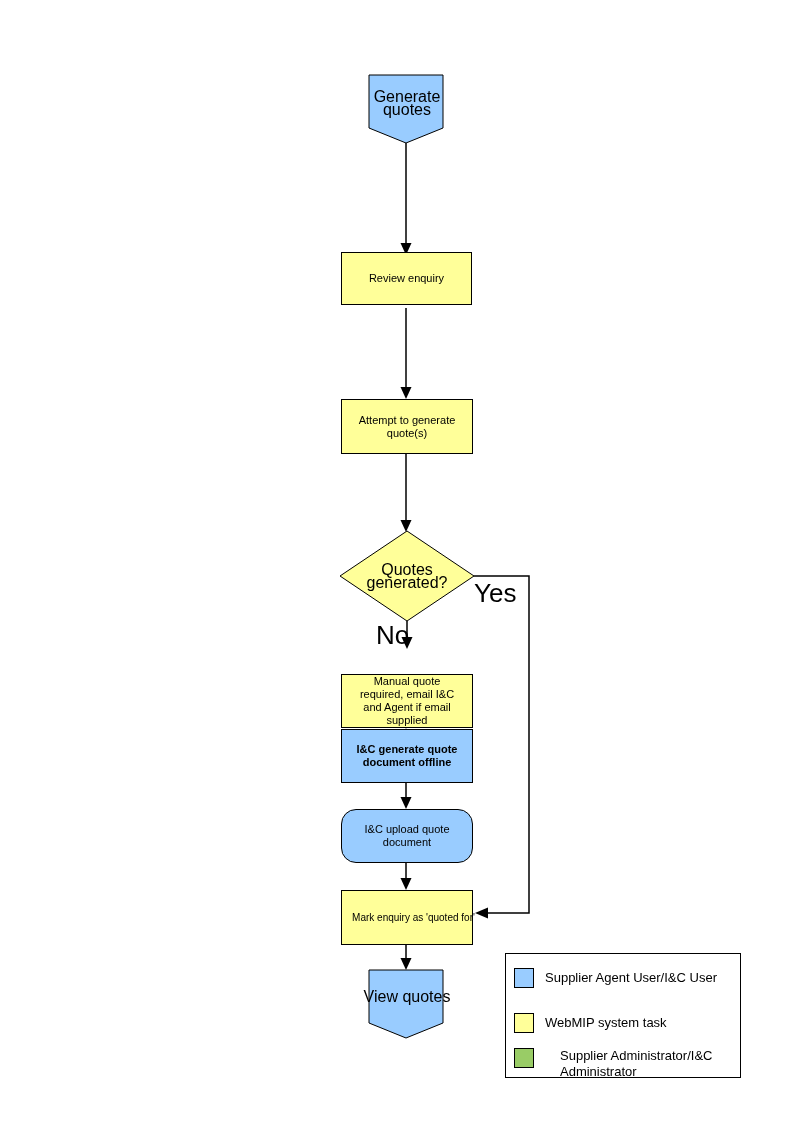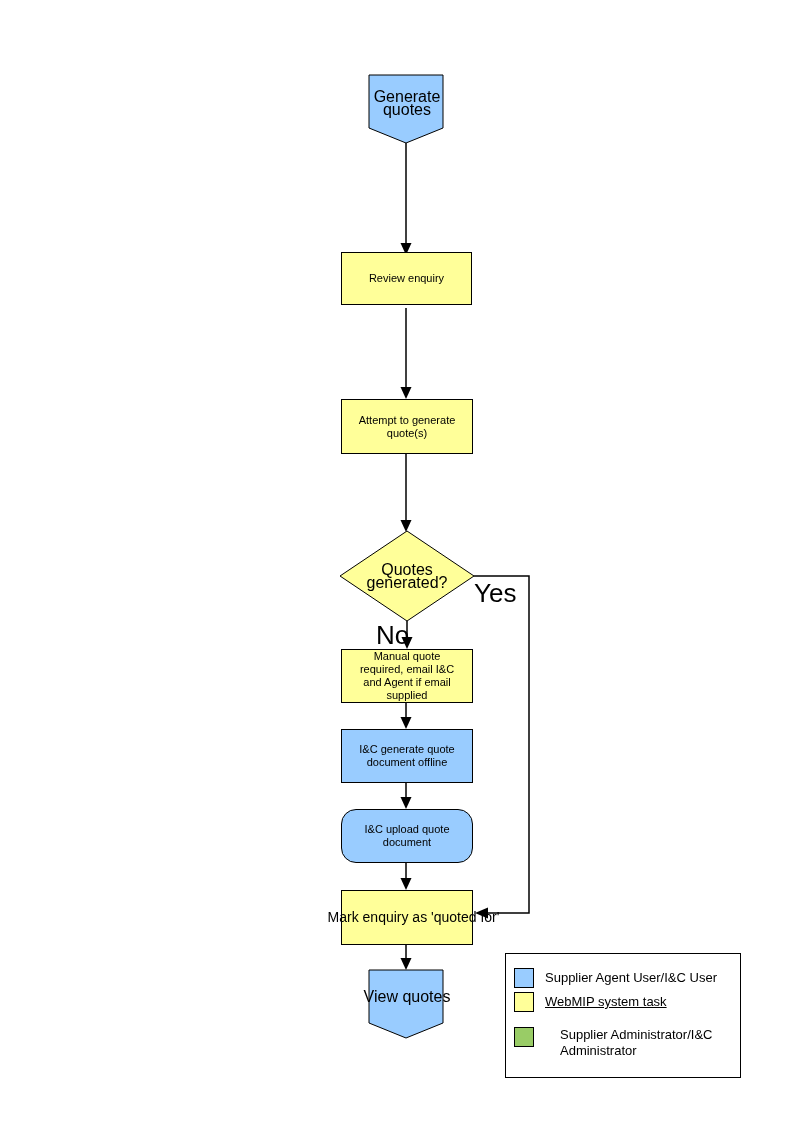--- a/index.html
+++ b/index.html
@@ -76,21 +76,21 @@
     width: 20px;
     height: 20px;
     border: 1px solid #000;
     margin-right: 11px;
   }
   .legend-label {
     font-size: 13px;
     line-height: 16px;
   }
   .lr1 { margin-top: 11px; }
-  .lr2 { margin-top: 4px; text-decoration: underline; }
+  .lr2 { margin-top: 25px; }
   .lr3 { margin-top: 15px; gap: 15px; }
 </style>
 </head>
 <body>
 
 <div class="page">
 
   <svg class="layer" viewBox="0 0 794 1123">
 
     <g stroke="#000" stroke-width="1.5" fill="none">
@@ -131,33 +131,33 @@
   <div class="shape-label" style="left:360px; top:970px; width:94px; height:53px;">View quotes</div>
 
   <div class="node-rect" style="left: 341px; top: 252px; width: 131px; height: 53px; background-color: rgb(255, 255, 153);">
     <span>Review enquiry</span>
   </div>
 
   <div class="node-rect" style="left: 341px; top: 399px; width: 132px; height: 55px; background-color: rgb(255, 255, 153);">
     <span>Attempt to generate quote(s)</span>
   </div>
 
-  <div class="node-rect" style="left: 341px; top: 649px; width: 132px; height: 54px; padding: 2px 10px; background-color: rgb(255, 255, 153);">
+  <div class="node-rect" style="left: 341px; top: 674px; width: 132px; height: 54px; padding: 2px 10px; background-color: rgb(255, 255, 153);">
     <span>Manual quote required, email I&amp;C and Agent if email supplied</span>
   </div>
 
-  <div class="node-rect" style="left: 341px; top: 729px; width: 132px; height: 54px; background-color: rgb(153, 204, 255);">
+  <div class="node-rect" style="left: 341px; top: 729px; width: 132px; height: 54px; background-color: rgb(153, 204, 255); font-weight: bold;">
     <span>I&amp;C generate quote document offline</span>
   </div>
 
   <div class="node-rect" style="left: 341px; top: 809px; width: 132px; height: 54px; background-color: rgb(153, 204, 255); border-radius: 15px;">
     <span>I&amp;C upload quote document</span>
   </div>
 
-  <div class="node-rect nowrap" style="left: 341px; top: 890px; width: 132px; height: 55px; font-size: 14px; background-color: rgb(255, 255, 153); padding-left: 13px;">
+  <div class="node-rect nowrap" style="left: 341px; top: 890px; width: 132px; height: 55px; font-size: 10px; background-color: rgb(255, 255, 153); padding-left: 13px;">
     <span>Mark enquiry as 'quoted for'</span>
   </div>
 
   <div class="branch-label" style="left:474px; top:580px;">Yes</div>
 
   <div class="branch-label" style="left:376px; top:622px;text-align:right;">No</div>
 
   <div class="legend">
     <div class="legend-row lr1">
       <span class="legend-swatch" style="background-color: rgb(153, 204, 255);"></span>

